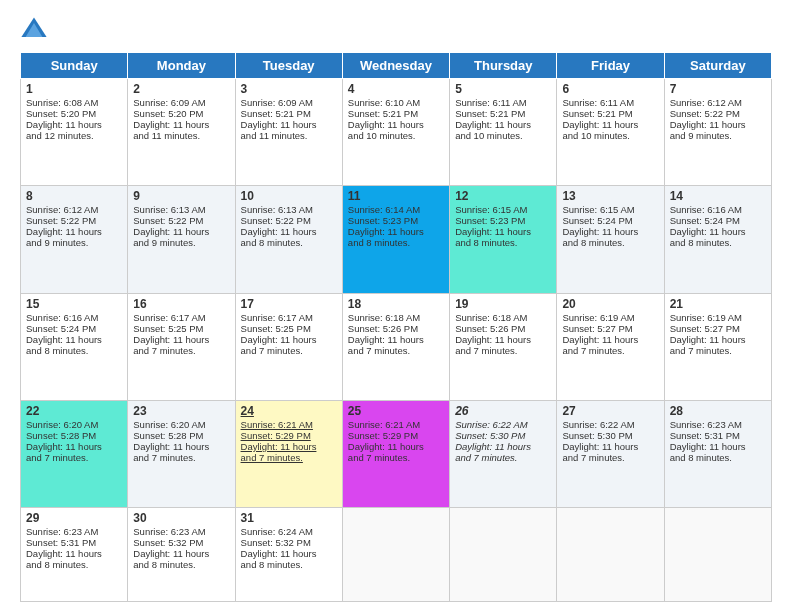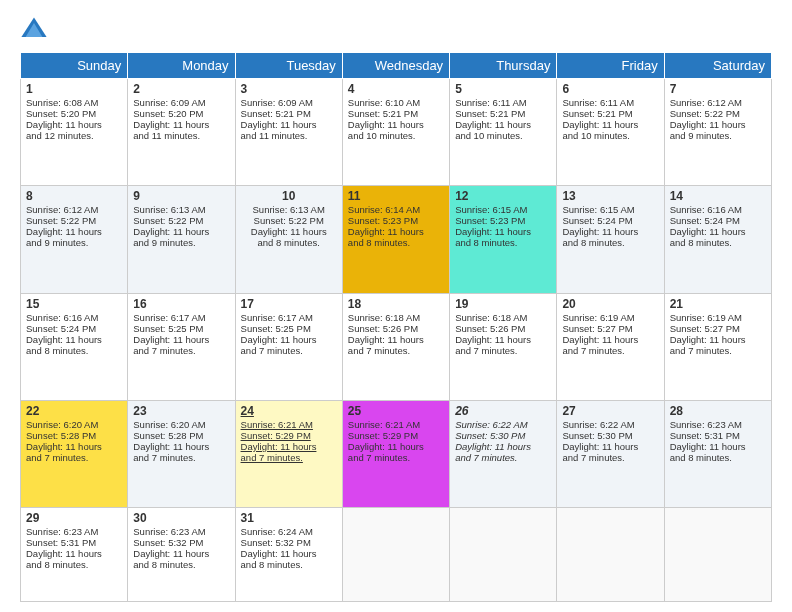--- a/index.html
+++ b/index.html
@@ -54,24 +54,24 @@
       color: #555;
     }
     .calendar-table {
       width: 100%;
       border-collapse: collapse;
       flex: 1;
     }
     .calendar-table th {
       background-color: #2878c0;
       color: #fff;
-      text-align: right;
+      text-align: center;
       padding: 5px 6px;
       font-size: 13px;
-      font-weight: normal;
+      font-weight: bold;
       border: 1px solid #fff;
     }
     .calendar-table td {
       border: 1px solid #ccc;
       vertical-align: top;
       padding: 3px 5px;
       font-size: 9.5px;
       color: #333;
       width: calc(100% / 7);
       height: 80px;
@@ -186,28 +186,28 @@
             <div>Daylight: 11 hours</div>
             <div>and 9 minutes.</div>
           </td>
           <td style="background-color: rgb(240, 244, 248);">
             <span class="day-number">9</span>
             <div>Sunrise: 6:13 AM</div>
             <div>Sunset: 5:22 PM</div>
             <div>Daylight: 11 hours</div>
             <div>and 9 minutes.</div>
           </td>
-          <td style="background-color: rgb(240, 244, 248); text-align: center;">
+          <td style="background-color: rgb(240, 244, 248);">
             <span class="day-number">10</span>
             <div>Sunrise: 6:13 AM</div>
             <div>Sunset: 5:22 PM</div>
             <div>Daylight: 11 hours</div>
             <div>and 8 minutes.</div>
           </td>
-          <td style="background-color: #eab308;">
+          <td style="background-color: #0ea5e9;">
             <span class="day-number">11</span>
             <div>Sunrise: 6:14 AM</div>
             <div>Sunset: 5:23 PM</div>
             <div>Daylight: 11 hours</div>
             <div>and 8 minutes.</div>
           </td>
           <td style="background-color: #5eead4;">
             <span class="day-number">12</span>
             <div>Sunrise: 6:15 AM</div>
             <div>Sunset: 5:23 PM</div>
@@ -274,21 +274,21 @@
           </td>
           <td>
             <span class="day-number">21</span>
             <div>Sunrise: 6:19 AM</div>
             <div>Sunset: 5:27 PM</div>
             <div>Daylight: 11 hours</div>
             <div>and 7 minutes.</div>
           </td>
         </tr>
         <tr>
-          <td style="background-color: #fde047;">
+          <td style="background-color: #5eead4;">
             <span class="day-number">22</span>
             <div>Sunrise: 6:20 AM</div>
             <div>Sunset: 5:28 PM</div>
             <div>Daylight: 11 hours</div>
             <div>and 7 minutes.</div>
           </td>
           <td style="background-color: rgb(240, 244, 248);">
             <span class="day-number">23</span>
             <div>Sunrise: 6:20 AM</div>
             <div>Sunset: 5:28 PM</div>

